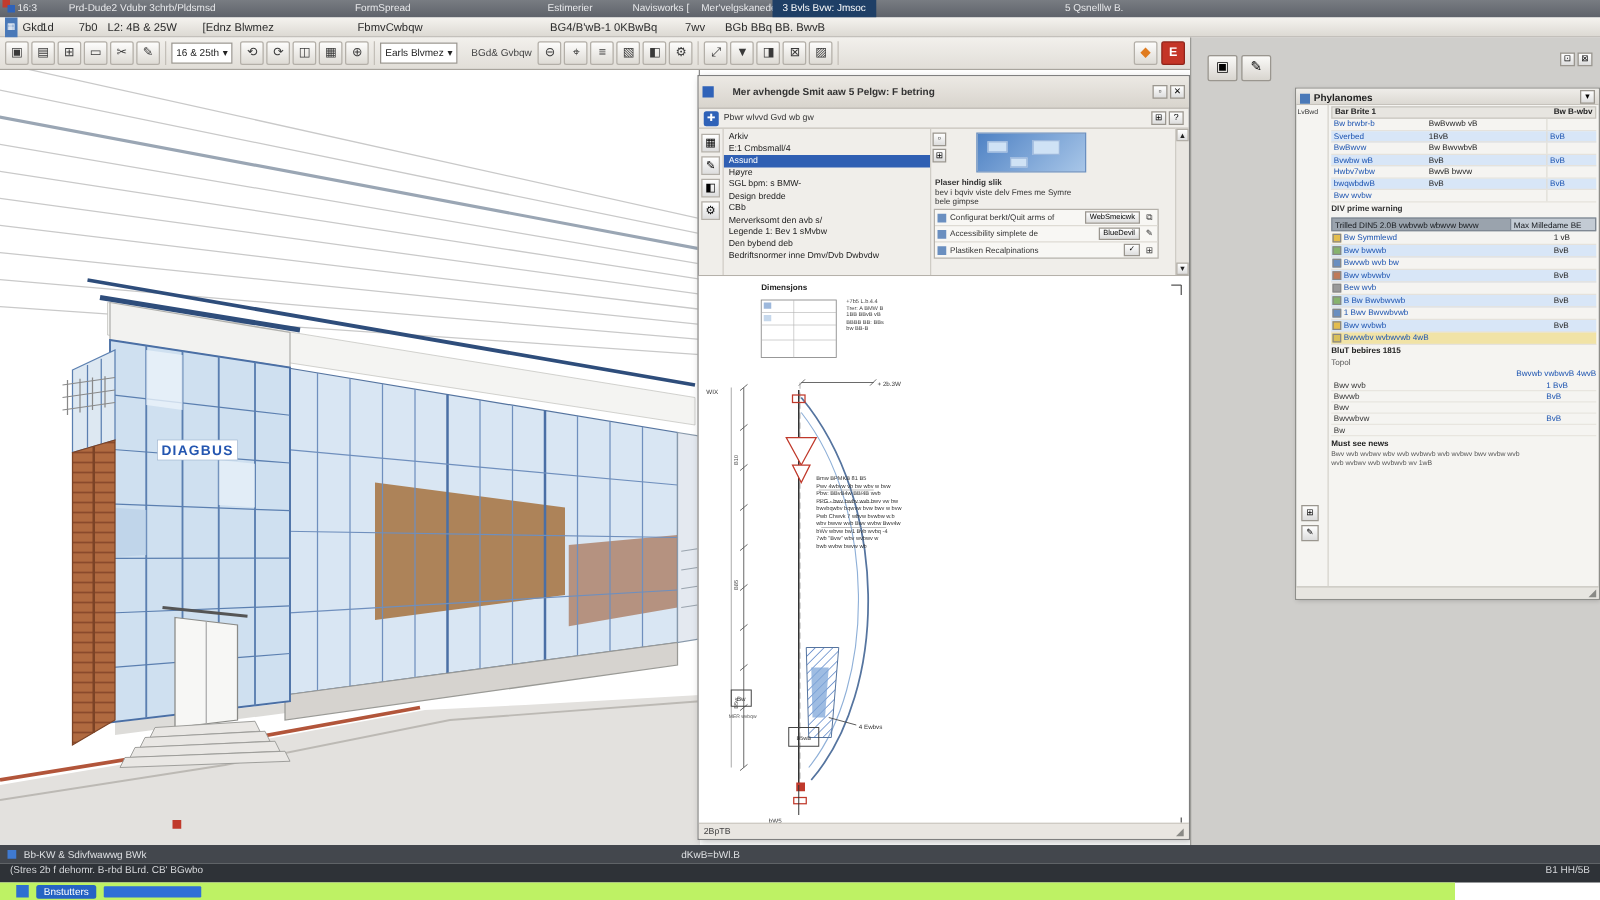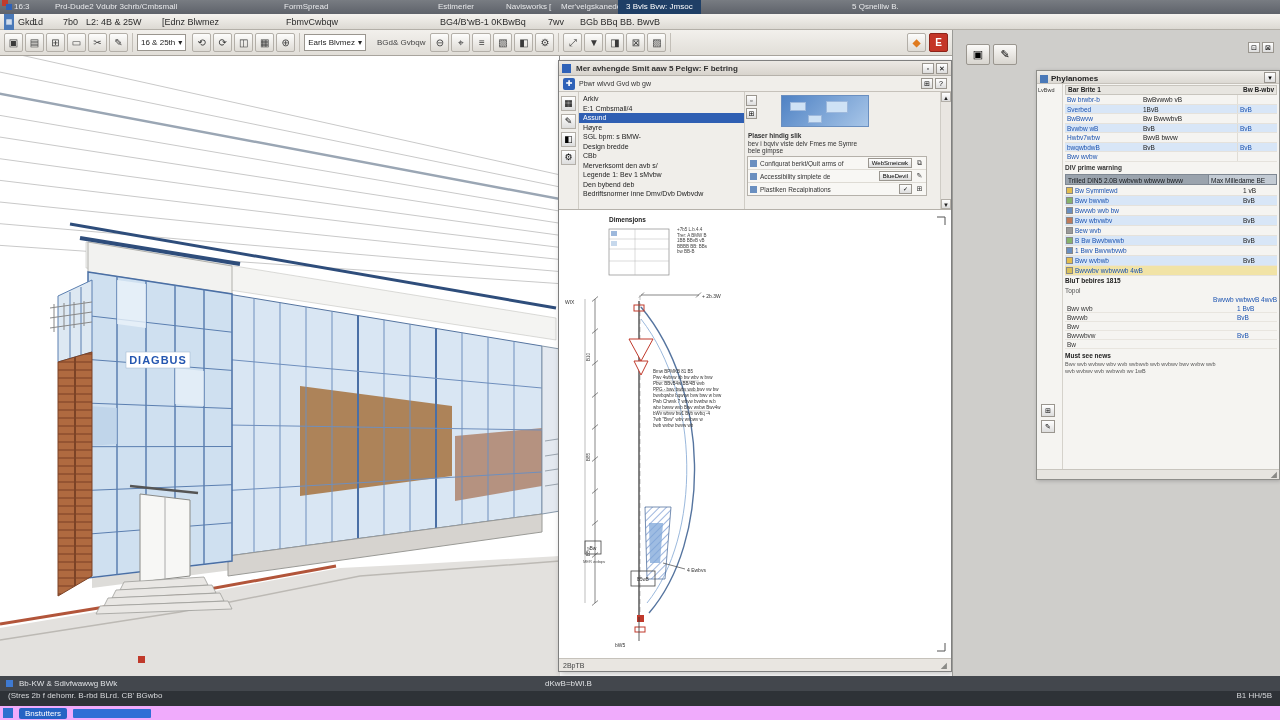--- a/index.html
+++ b/index.html
@@ -27,21 +27,21 @@
   .tb-right{margin-left:auto;display:flex;gap:3px}
   .tbtn.orange{color:#e07b1f;font-weight:bold}
   .tbtn.red{background:#c43527;color:#fff;border-color:#8e241a;font-weight:bold}
 
   
   .viewport{position:absolute;left:0;top:56px;width:560px;height:620px;background:#fff;border-right:1px solid #8b8b8b}
   .viewport svg{position:absolute;left:0;top:0}
 
   
   .dialog{position:absolute;left:558px;top:60px;width:394px;height:612px;background:#f0eeea;border:1px solid #7f7f7f;box-shadow:2px 2px 6px rgba(0,0,0,.25);display:flex;flex-direction:column}
-  .dlg-title{height:15px;background:linear-gradient(#ece9e4,#d8d4cd);display:flex;align-items:center;padding:0 3px;gap:5px;font-size:8px;font-weight:bold;color:#333;border-bottom:1px solid #b5b1aa}
+  .dlg-title{height:26px;background:linear-gradient(#ece9e4,#d8d4cd);display:flex;align-items:center;padding:0 3px;gap:15px;font-size:8px;font-weight:bold;color:#333;border-bottom:1px solid #b5b1aa}
   .dlg-ic{width:9px;height:9px;background:#2f62b8}
   .wbtns{margin-left:auto;display:flex;gap:2px}
   .wb{width:12px;height:11px;font-size:7px;line-height:10px;text-align:center;border:1px solid #9a968f;background:linear-gradient(#fff,#ddd);font-weight:normal}
   .dlg-toolbar{height:16px;display:flex;align-items:center;gap:4px;padding:0 4px;border-bottom:1px solid #c6c2bb;font-size:7px;color:#333}
   .mini-blue{width:12px;height:12px;background:#2f62b8;color:#fff;font-size:8px;line-height:12px;text-align:center;border-radius:2px}
   .dlg-tb-right{margin-left:auto;display:flex;gap:2px}
   .dlg-props{height:118px;display:flex;border-bottom:1px solid #b5b1aa}
   .dlg-rail{width:20px;display:flex;flex-direction:column;align-items:center;gap:3px;padding-top:4px;border-right:1px solid #cfccc5}
   .rail-btn{width:15px;height:15px;font-size:9px;line-height:13px;text-align:center;border:1px solid #b3afa8;background:linear-gradient(#fff,#ddd)}
   .dlg-tree{width:166px;padding:2px 0;font-size:7px;border-right:1px solid #cfccc5;overflow:hidden}
@@ -114,35 +114,35 @@
   .notes-title{font-weight:bold;height:10px;line-height:10px;margin-top:2px}
   .notes{font-size:5.5px;line-height:7px;color:#555}
   .panel-status{height:10px;background:#e7e5e0;border-top:1px solid #c8c5be;display:flex;align-items:center;padding:0 2px}
 
   
   .sb1{position:absolute;left:0;top:676px;width:1280px;height:15px;background:#43474d;color:#dfe1e4;font-size:8px;display:flex;align-items:center;padding:0 6px;gap:6px}
   .sb1 .dot{width:7px;height:7px;background:#3f7ad1;flex:0 0 auto}
   .sb1 .mid{position:absolute;left:545px}
   .sb2{position:absolute;left:0;top:691px;width:1280px;height:15px;background:#2e3237;color:#d5d7da;font-size:8px;display:flex;align-items:flex-start;padding:0 8px}
   .sb2 .r{margin-left:auto}
-  .taskbar{position:absolute;left:0;top:706px;width:1280px;height:14px;background:#f0abfc;display:flex;align-items:center;gap:6px;padding:0 3px}
+  .taskbar{position:absolute;left:0;top:706px;width:1164px;height:14px;background:#bef264;display:flex;align-items:center;gap:6px;padding:0 13px}
   .tk-sq{width:10px;height:10px;background:#2e6fd0;flex:0 0 auto}
   .tk-pill{background:#2563c4;color:#fff;font-size:8px;height:11px;line-height:11px;padding:0 6px;border-radius:2px;white-space:nowrap}
   .tk-bar{width:78px;height:9px;background:#2f6fd6;border-radius:1px}
 </style>
 </head>
 <body>
 
 <header class="titlebar">
   <span class="logo">
       <i class="lr"></i>
       <i class="lb"></i>
     </span>
   <span style="left:14px">16:3</span>
-  <span style="left:55px">Prd-Dude2 Vdubr 3chrb/Cmbsmall</span>
+  <span style="left:55px">Prd-Dude2 Vdubr 3chrb/Pldsmsd</span>
   <span style="left:284px">FormSpread</span>
   <span style="left:438px">Estimerier</span>
   <span style="left:506px">Navisworks [</span>
   <span style="left:561px">Mer'velgskanede-n</span>
   <span class="t-active" style="left:618px">3 Bvls Bvw: Jmsoc</span>
   <span style="left:852px">5 Qsnelllw B.</span>
 </header>
 
 <nav class="menubar">
   <span class="m-ic">▦</span>

